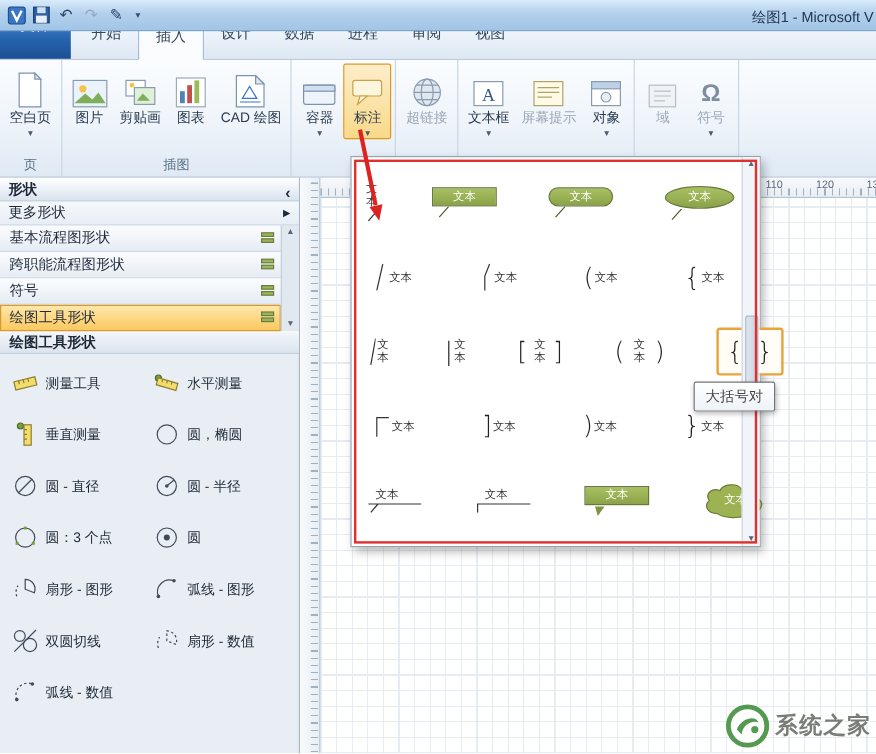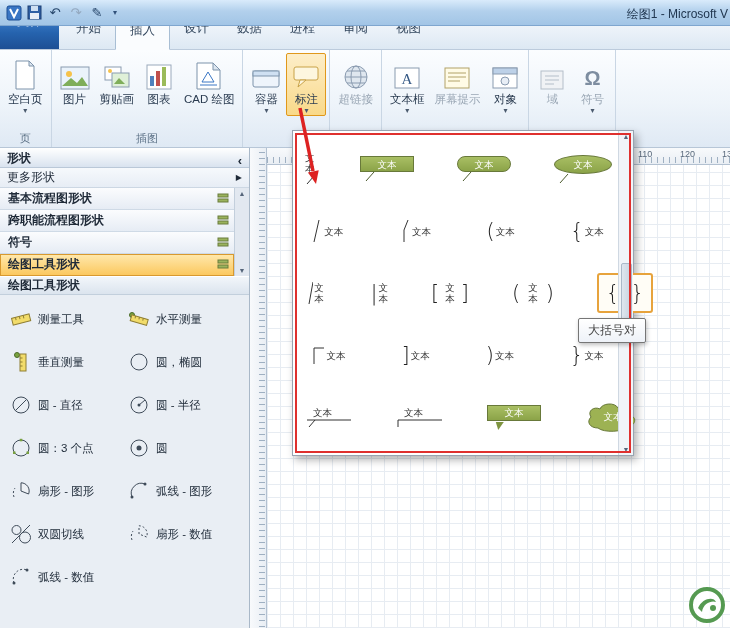--- a/index.html
+++ b/index.html
@@ -43,21 +43,21 @@
   .omega { font-size:20px; color:#7d8da0; font-weight:bold; }
 
   
   .shapes { position:absolute; top:148px; left:0; width:250px; bottom:0; background:#e9eef4;
     border-right:1px solid #a9b8c8; z-index:5; }
   .sp-header { height:20px; background:linear-gradient(#ffffff,#d9e3ef); border-bottom:1px solid #bac8d8;
     display:flex; justify-content:space-between; align-items:flex-end; padding:0 7px; font-weight:bold; }
   .sp-more { height:20px; display:flex; justify-content:space-between; align-items:center; padding:0 7px;
     background:linear-gradient(#f6f9fc,#e7edf5); border-bottom:1px solid #ccd7e3; }
   .tiny-arrow { font-size:8px; color:#51master6478; }
-  .sp-list { position:relative; padding-right:15px;font-weight:bold; }
+  .sp-list { position:relative; padding-right:15px; }
   .sp-row { height:22px; display:flex; align-items:center; padding:0 24px 0 8px;
     background:linear-gradient(#fbfcfe,#e6ecf4); border-bottom:1px solid #cfdae6; position:relative; cursor:default; }
   .sp-row .sicon { position:absolute; right:5px; top:4px; }
   .sp-row.sel { background:linear-gradient(#ffe9ae,#fbc85f); outline:1px solid #d8992f; outline-offset:-1px; }
   .sp-scroll { position:absolute; right:0; top:0; width:15px; height:88px; background:#e2e8f0;
     border-left:1px solid #c3cfdc; display:flex; flex-direction:column; justify-content:space-between;
     align-items:center; font-size:7px; color:#55657a; padding:2px 0; }
   .sp-sect { height:19px; background:linear-gradient(#f2f6fa,#dbe4ee); border-top:1px solid #ffffff;
     border-bottom:1px solid #c2cfdc; display:flex; align-items:center; padding:0 8px; font-weight:bold; }
   .sp-grid { display:grid; grid-template-columns:118px 1fr; padding:12px 2px 0 10px; row-gap:19px; }
@@ -645,15 +645,16 @@
   </div>
 
   <div class="wm">
     <span style="display:inline-flex">
       <svg width="38" height="38">
           <circle cx="19" cy="19" r="16" fill="#fff" stroke="#44903f" stroke-width="4"></circle>
           <path d="M10 22 C14 12 26 10 28 16 C24 14 15 17 14 26 Z" fill="#44903f"></path>
           <circle cx="25" cy="22" r="3" fill="#44903f"></circle>
         </svg>
     </span>
+    <span class="wm-text">系统之家</span>
   </div>
 
 </div>
 
 </body></html>

